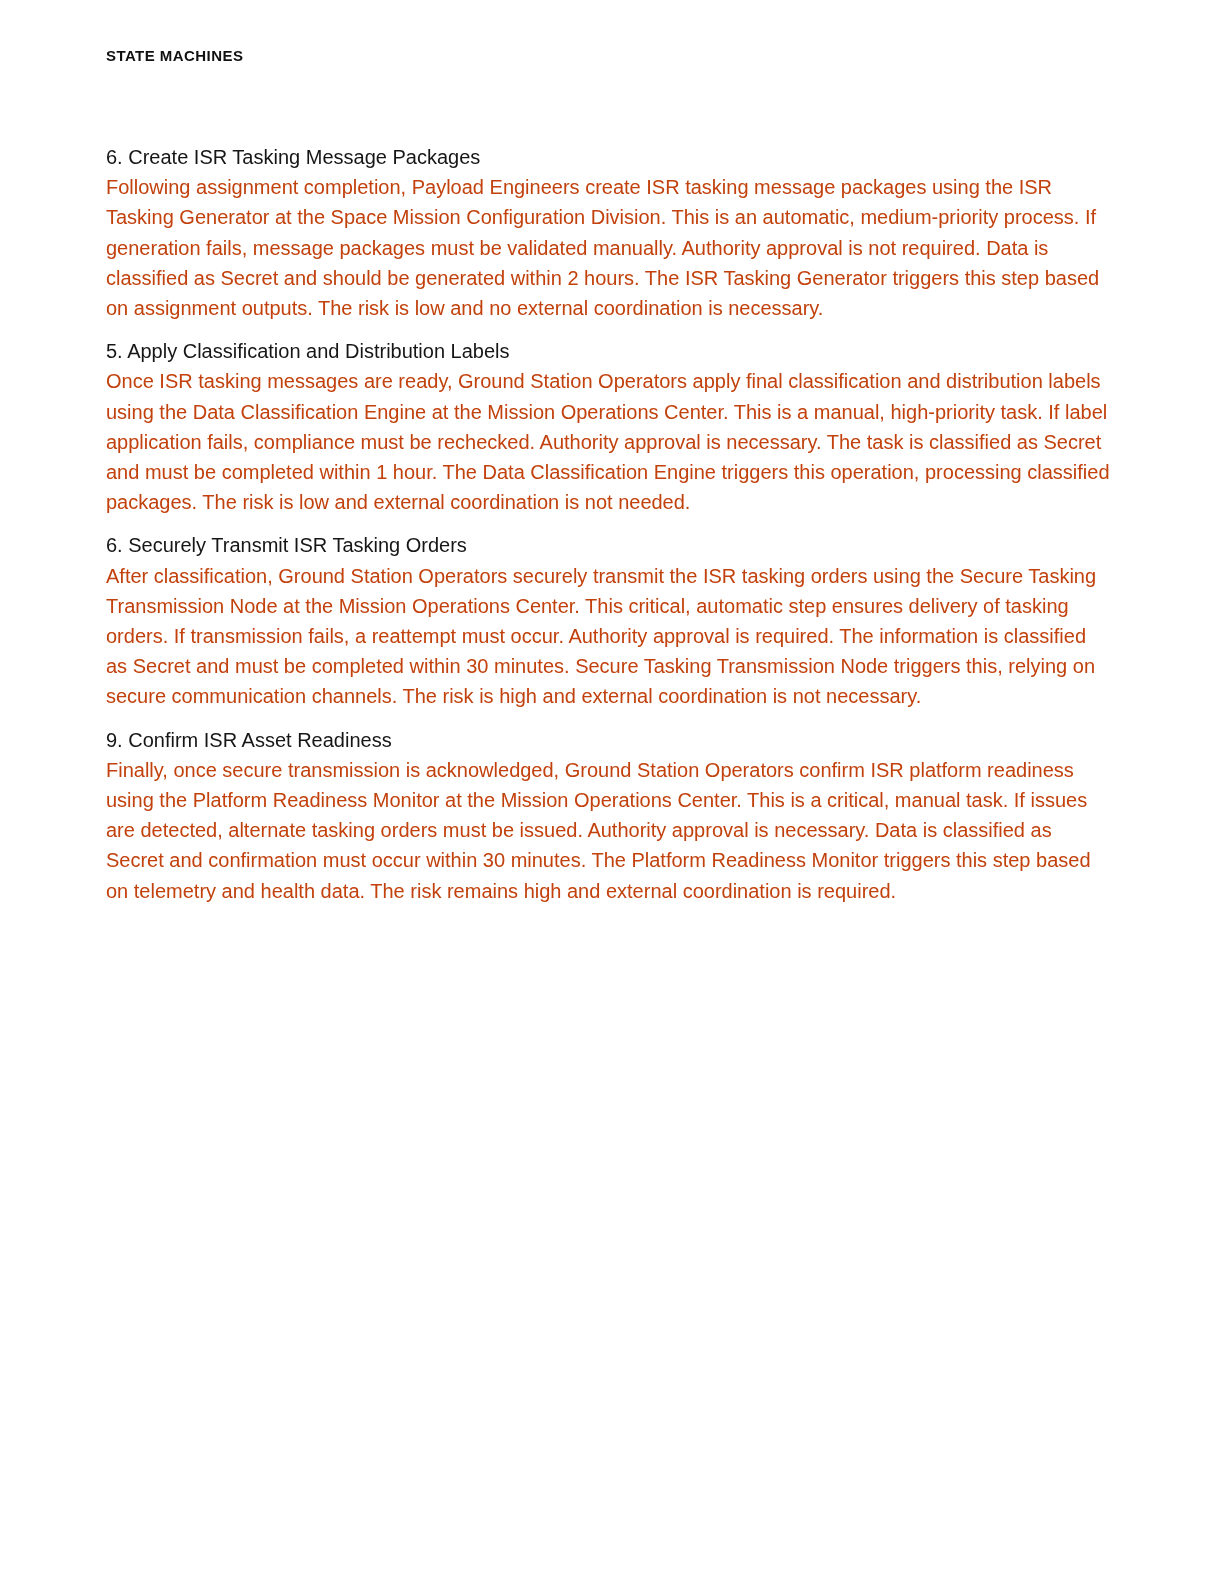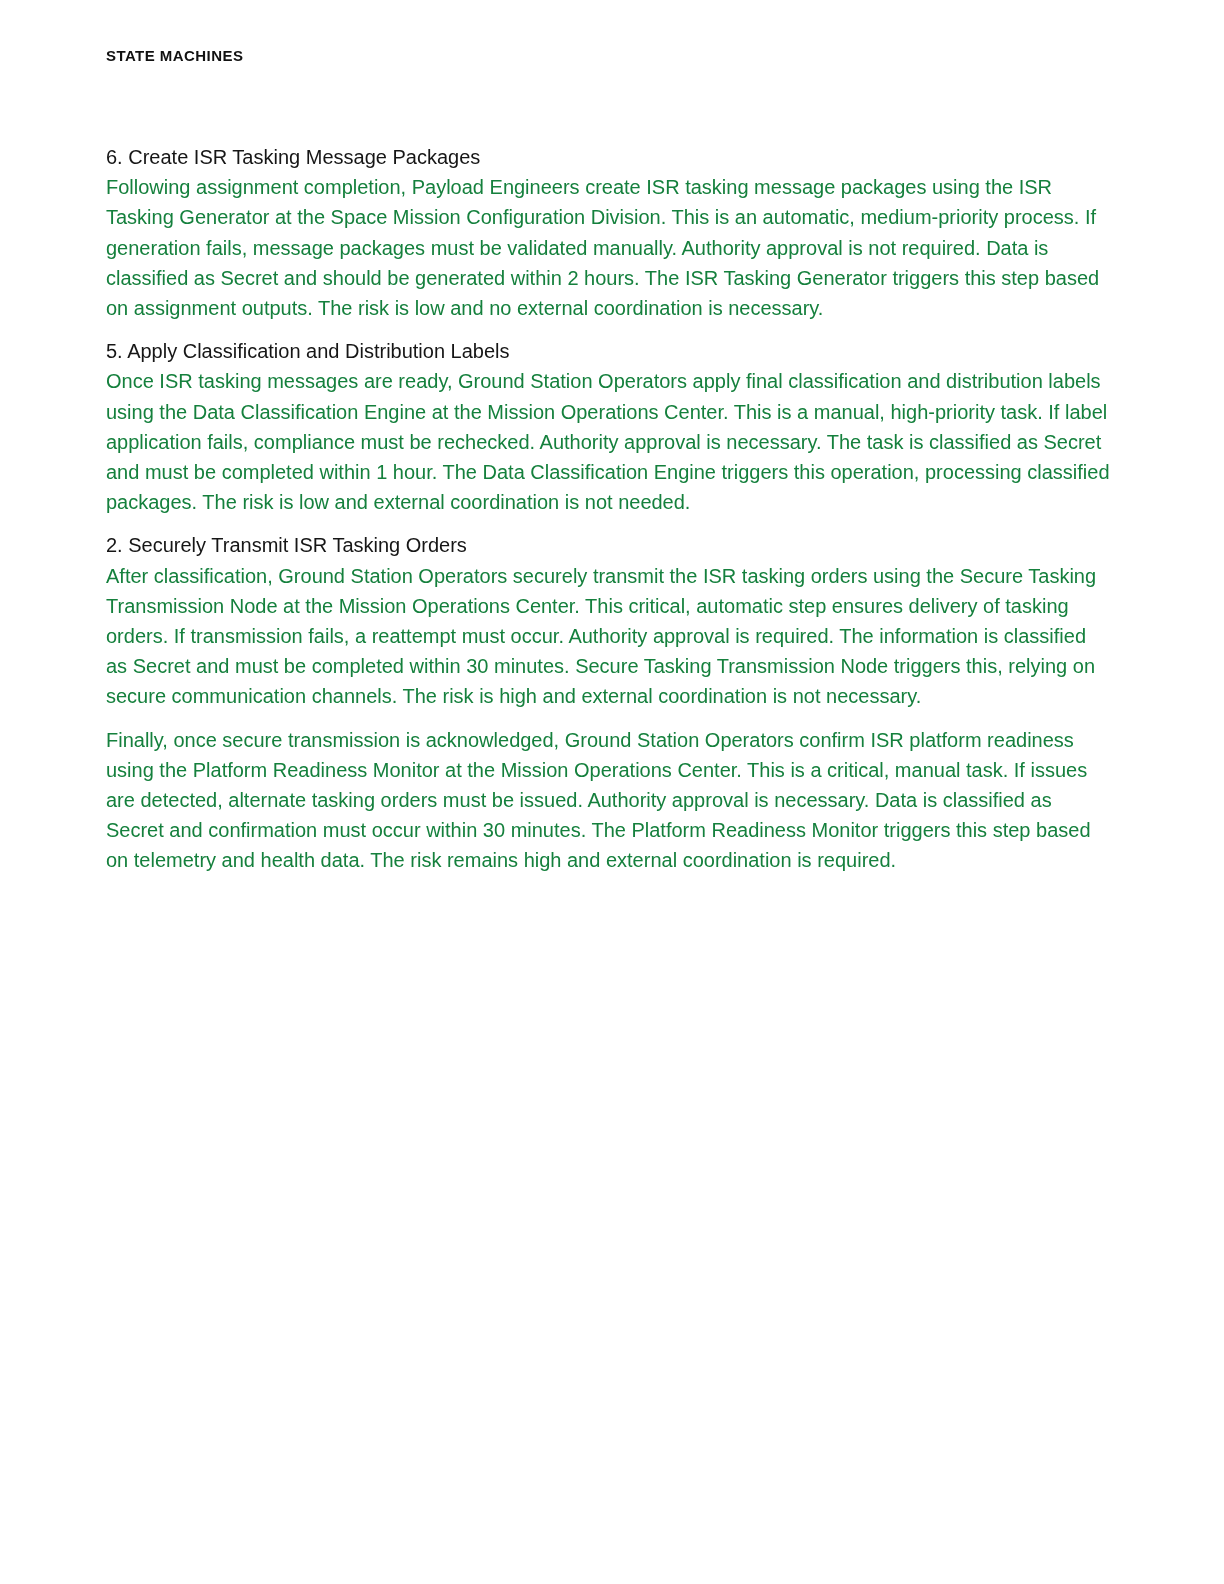--- a/index.html
+++ b/index.html
@@ -37,21 +37,21 @@
   .section-heading {
     font-size: 20px;
     line-height: 30.2px;
     font-weight: 400;
     color: #161616;
   }
   .section-body {
     font-size: 20px;
     line-height: 30.2px;
     font-weight: 400;
-    color: #15803d;
+    color: #c2410c;
   }
   .footer {
     position: absolute;
     left: 0;
     top: 1508px;
     width: 1224px;
     height: 24px;
   }
   .footer-page-number {
     position: absolute;
@@ -87,25 +87,26 @@
       <div class="section-heading">6. Create ISR Tasking Message Packages</div>
       <div class="section-body">Following assignment completion, Payload Engineers create ISR tasking message packages using the ISR Tasking Generator at the Space Mission Configuration Division. This is an automatic, medium-priority process. If generation fails, message packages must be validated manually. Authority approval is not required. Data is classified as Secret and should be generated within 2 hours. The ISR Tasking Generator triggers this step based on assignment outputs. The risk is low and no external coordination is necessary.</div>
     </div>
 
     <div class="section">
       <div class="section-heading">5. Apply Classification and Distribution Labels</div>
       <div class="section-body">Once ISR tasking messages are ready, Ground Station Operators apply final classification and distribution labels using the Data Classification Engine at the Mission Operations Center. This is a manual, high-priority task. If label application fails, compliance must be rechecked. Authority approval is necessary. The task is classified as Secret and must be completed within 1 hour. The Data Classification Engine triggers this operation, processing classified packages. The risk is low and external coordination is not needed.</div>
     </div>
 
     <div class="section">
-      <div class="section-heading">2. Securely Transmit ISR Tasking Orders</div>
+      <div class="section-heading">6. Securely Transmit ISR Tasking Orders</div>
       <div class="section-body">After classification, Ground Station Operators securely transmit the ISR tasking orders using the Secure Tasking Transmission Node at the Mission Operations Center. This critical, automatic step ensures delivery of tasking orders. If transmission fails, a reattempt must occur. Authority approval is required. The information is classified as Secret and must be completed within 30 minutes. Secure Tasking Transmission Node triggers this, relying on secure communication channels. The risk is high and external coordination is not necessary.</div>
     </div>
 
     <div class="section">
+      <div class="section-heading">9. Confirm ISR Asset Readiness</div>
       <div class="section-body">Finally, once secure transmission is acknowledged, Ground Station Operators confirm ISR platform readiness using the Platform Readiness Monitor at the Mission Operations Center. This is a critical, manual task. If issues are detected, alternate tasking orders must be issued. Authority approval is necessary. Data is classified as Secret and confirmation must occur within 30 minutes. The Platform Readiness Monitor triggers this step based on telemetry and health data. The risk remains high and external coordination is required.</div>
     </div>
 
   </div>
 
   <div class="footer">
     <div class="footer-page-number">13</div>
     <div class="footer-doc-title">ASTRALUX SIDERA I</div>
   </div>
 

